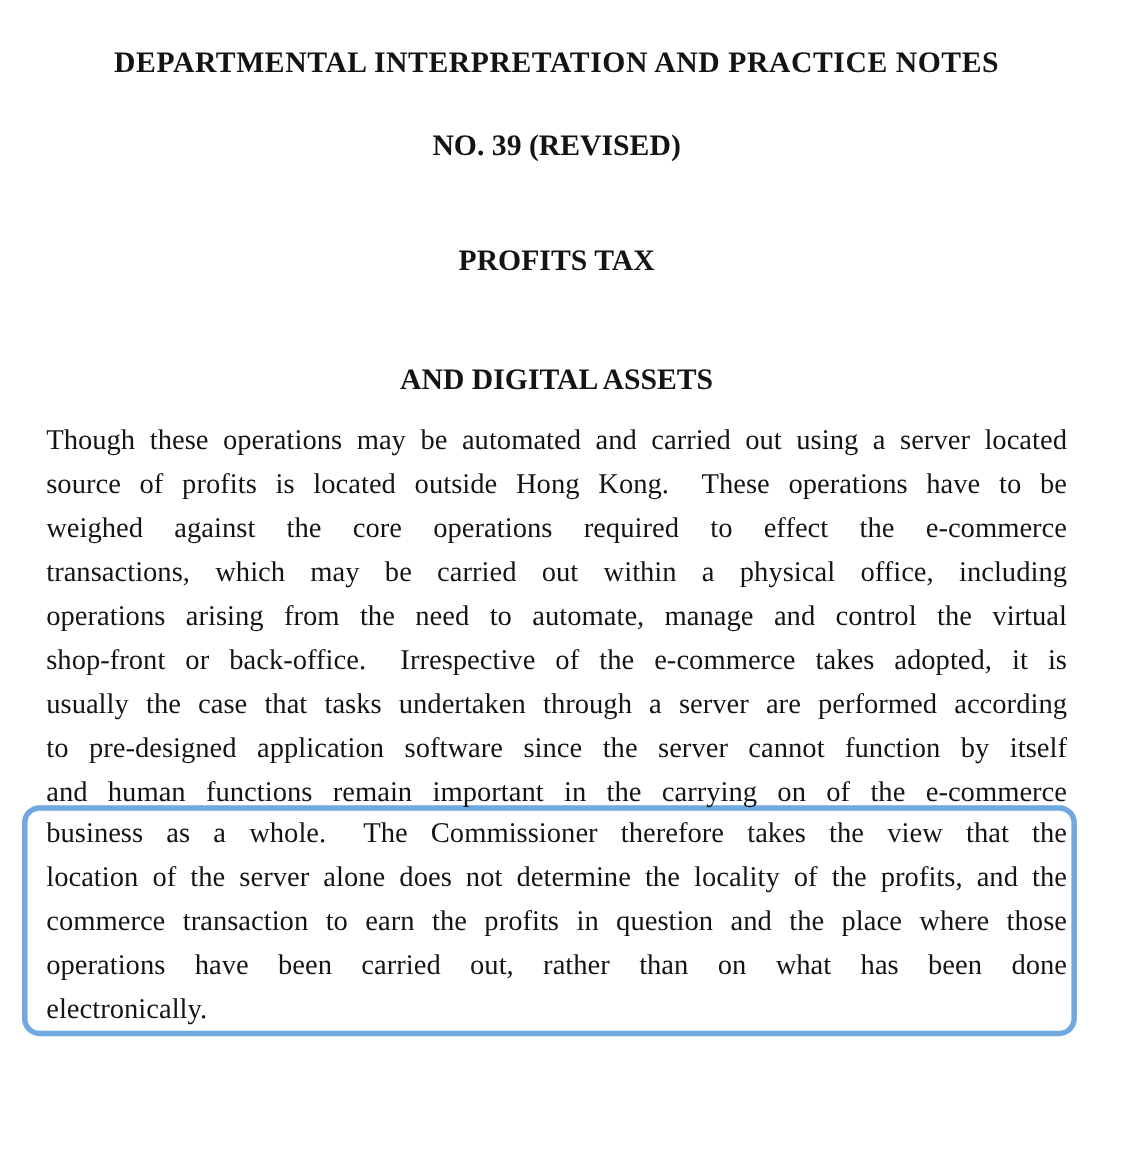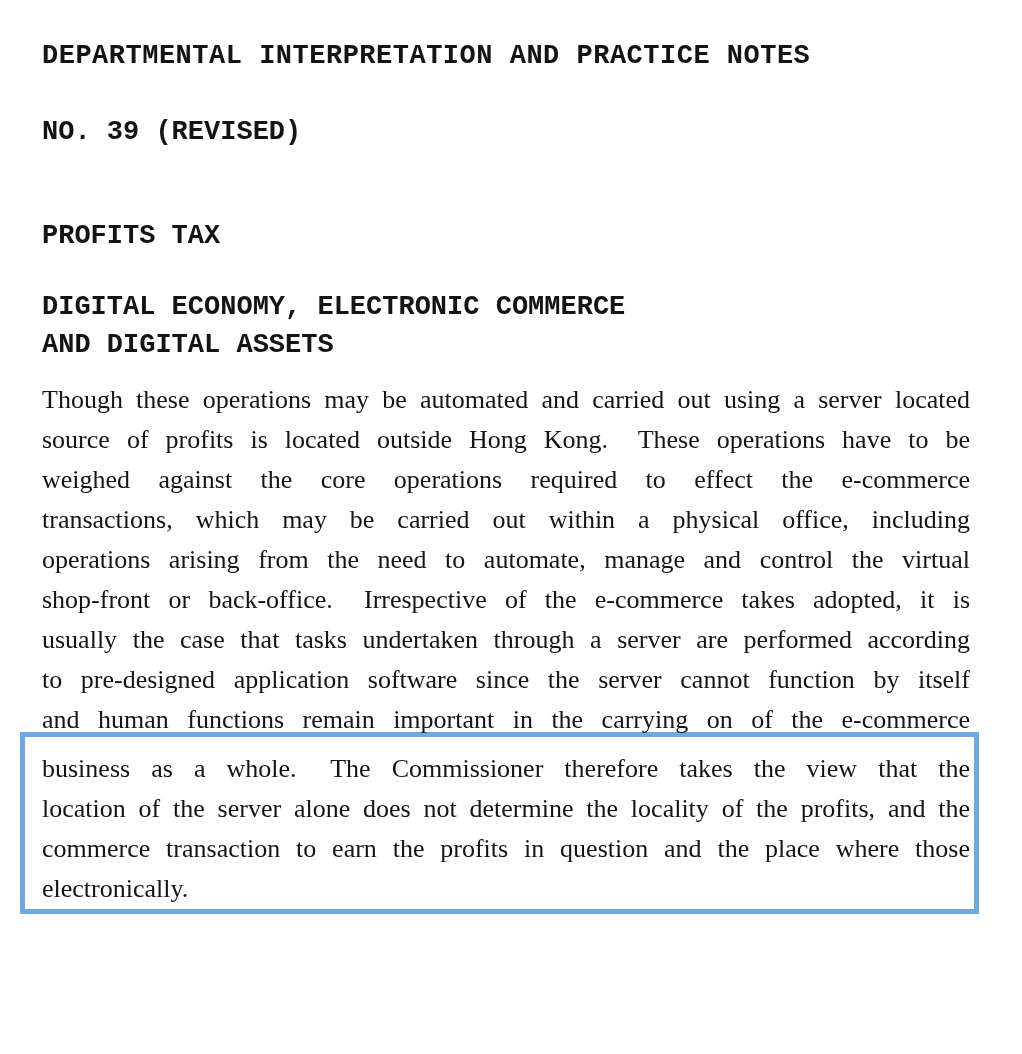--- a/index.html
+++ b/index.html
@@ -12,25 +12,25 @@
     width: 1022px;
     height: 1054px;
     box-sizing: border-box;
     padding: 0 52px 0 42px;
     overflow: hidden;
     font-family: "Liberation Serif", serif;
     color: #141414;
     background: #ffffff;
   }
   .heading {
+    text-align: center;
     font-weight: bold;
     margin: 0;
     font-size: 27px;
     line-height: 32px;
-    font-family: Liberation Mono, monospace;
   }
   .doc-title {
     padding-top: 40px;
     letter-spacing: 0.5px;
   }
   .doc-number {
     margin-top: 44px;
   }
   .doc-section {
     margin-top: 72px;
@@ -45,60 +45,61 @@
   }
   .text-line {
     height: 40px;
     line-height: 40px;
     overflow: hidden;
     text-align: justify;
     text-align-last: justify;
   }
   .highlight-box {
     border: 5px solid #6FA9DF;
-    border-radius: 1px;
+    border-radius: 16px;
     margin: -8px -9px 0 -22px;
-    padding: 12px 4px 0 17px;
+    padding: 0 4px 0 17px;
     background: transparent;
   }
   .highlight-box .text-line:last-child {
     text-align-last: left;
   }
 </style>
 </head>
 <body>
 
 <div class="page" style="background: rgb(255, 255, 255); color: rgb(20, 20, 20);">
 
   <h1 class="heading doc-title">DEPARTMENTAL INTERPRETATION AND PRACTICE NOTES</h1>
 
   <h2 class="heading doc-number">NO. 39 (REVISED)</h2>
 
   <h2 class="heading doc-section">PROFITS TAX</h2>
 
-  <h2 class="heading doc-subject"><span>DIGITAL ECONOMY, ELECTRONIC COMMERCE</span><br><span>AND DIGITAL ASSETS</span></h2>
+  <h2 class="heading doc-subject"><br><span>AND DIGITAL ASSETS</span></h2>
 
   <div class="body-text">
 
     <div>
         <div class="text-line">Though these operations may be automated and carried out using a server located</div>
         <div class="text-line">source of profits is located outside Hong Kong.  These operations have to be</div>
         <div class="text-line">weighed against the core operations required to effect the e-commerce</div>
         <div class="text-line">transactions, which may be carried out within a physical office, including</div>
         <div class="text-line">operations arising from the need to automate, manage and control the virtual</div>
         <div class="text-line">shop-front or back-office.  Irrespective of the e-commerce takes adopted, it is</div>
         <div class="text-line">usually the case that tasks undertaken through a server are performed according</div>
         <div class="text-line">to pre-designed application software since the server cannot function by itself</div>
         <div class="text-line">and human functions remain important in the carrying on of the e-commerce</div>
       </div>
 
     <div class="highlight-box" style="border-color: rgb(111, 169, 223);">
       <div>
           <div class="text-line">business as a whole.  The Commissioner therefore takes the view that the</div>
           <div class="text-line">location of the server alone does not determine the locality of the profits, and the</div>
           <div class="text-line">commerce transaction to earn the profits in question and the place where those</div>
+          <div class="text-line">operations have been carried out, rather than on what has been done</div>
           <div class="text-line">electronically.</div>
         </div>
     </div>
 
   </div>
 
 </div>
 
 </body></html>

